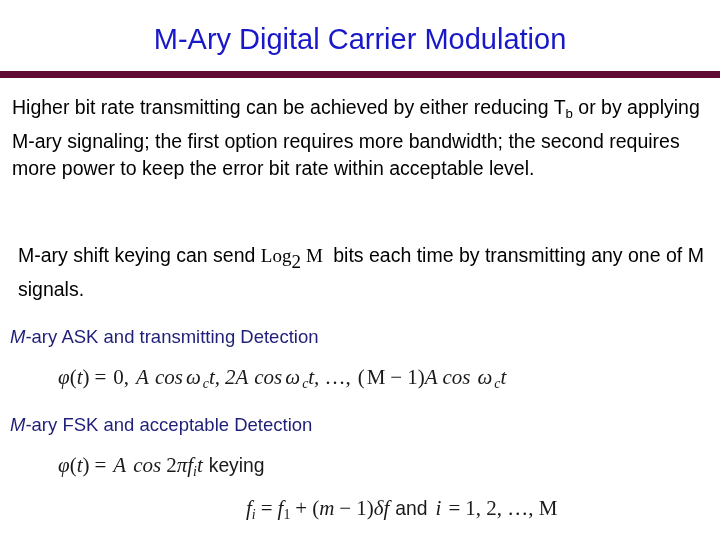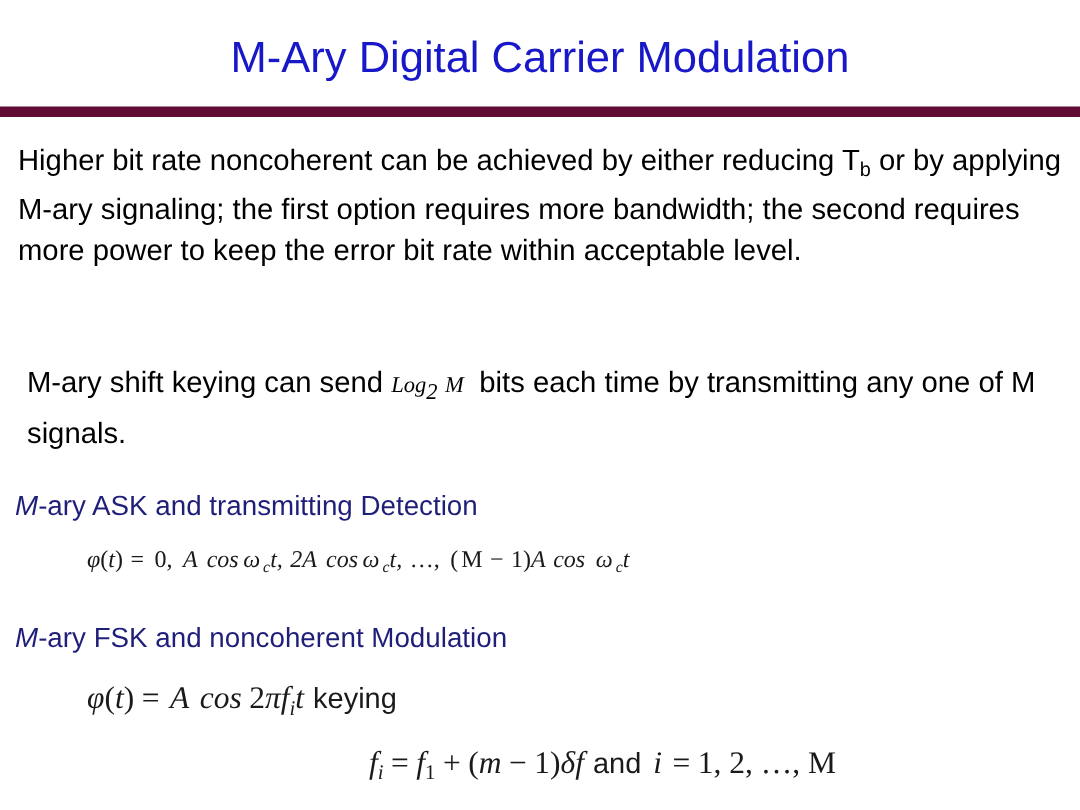--- a/index.html
+++ b/index.html
@@ -79,22 +79,21 @@
   }
 
   .sub {
     font-size: 0.68em;
     vertical-align: -0.32em;
     letter-spacing: 0;
   }
 
   .mathtext {
     font-family: "Liberation Serif", serif;
-    font-style: italic;
-    font-size: 15px;
+    font-size: 19px;
   }
 
   
   .section-head {
     position: absolute;
     left: 10px;
     color: #1f1f7a;
     font-family: "Liberation Sans", sans-serif;
     font-size: 18.5px;
     line-height: 22px;
@@ -109,21 +108,21 @@
   
   .equation {
     position: absolute;
     color: #1a1a1a;
     font-family: "Liberation Serif", serif;
     white-space: nowrap;
   }
   .eq-1 {
     left: 58px;
     top: 365px;
-    font-size: 16px;
+    font-size: 21px;
   }
   .eq-2 {
     left: 58px;
     top: 453px;
     font-size: 21px;
   }
   .eq-3 {
     left: 246px;
     top: 496px;
     font-size: 21px;
@@ -170,39 +169,39 @@
 
   <div class="title-area">
     <div class="slide-title">M-Ary Digital Carrier Modulation</div>
   </div>
 
   <div class="title-rule"></div>
 
   <div class="body-area">
 
     <div class="para para-1">
-      <span>Higher bit rate noncoherent can be achieved by either reducing </span><span>T</span><span class="sub">b</span><span> or by applying M-ary signaling; the first option requires more bandwidth; the second requires more power to keep the error bit rate within acceptable level.</span>
+      <span>Higher bit rate transmitting can be achieved by either reducing </span><span>T</span><span class="sub">b</span><span> or by applying M-ary signaling; the first option requires more bandwidth; the second requires more power to keep the error bit rate within acceptable level.</span>
     </div>
 
     <div class="para para-2">
       <span>M-ary shift keying can send </span><span class="mathtext">Log</span><span class="mathtext sub">2</span><span class="mathtext sp-wide">M</span><span> bits each time by transmitting any one of M signals.</span>
     </div>
 
   </div>
 
   <div class="section-head head-ask">
     <span class="it">M</span><span>-ary ASK and transmitting Detection</span>
   </div>
 
   <div class="equation eq-1">
     <span class="mi">φ</span><span class="mparen">(</span><span class="mi">t</span><span class="mparen">)</span><span class="mo sp-wide">=</span><span class="mn sp-thin">0,</span><span class="mi sp-wide">A</span><span class="mop">cos</span><span class="mi sp-thin">ω</span><span class="msub">c</span><span class="mi">t,</span><span class="mi sp-wide">2A</span><span class="mop">cos</span><span class="mi sp-thin">ω</span><span class="msub">c</span><span class="mi">t,</span><span class="mn sp-wide">…,</span><span class="mparen sp-thin">(</span><span class="mn">M</span><span class="mo sp-wide">−</span><span class="mn">1</span><span class="mparen">)</span><span class="mi">A</span><span class="mop sp-wide">cos</span><span class="mi sp-thin">ω</span><span class="msub">c</span><span class="mi">t</span>
   </div>
 
   <div class="section-head head-fsk">
-    <span class="it">M</span><span>-ary FSK and noncoherent Modulation</span>
+    <span class="it">M</span><span>-ary FSK and acceptable Detection</span>
   </div>
 
   <div class="equation eq-2">
     <span class="mi">φ</span><span class="mparen">(</span><span class="mi">t</span><span class="mparen">)</span><span class="mo sp-wide">=</span><span class="mi sp-thin">A</span><span class="mop sp-wide">cos</span><span class="mn">2</span><span class="mi">π</span><span class="mi">f</span><span class="msub">i</span><span class="mi">t</span><span class="upright-word">keying</span>
   </div>
 
   <div class="equation eq-3">
     <span class="mi">f</span><span class="msub">i</span><span class="mo sp-wide">=</span><span class="mi">f</span><span class="msub-n">1</span><span class="mo sp-wide">+</span><span class="mparen">(</span><span class="mi">m</span><span class="mo sp-wide">−</span><span class="mn">1</span><span class="mparen">)</span><span class="mi">δ</span><span class="mi">f</span><span class="upright-word">and</span><span class="mi sp-thin">i</span><span class="mo sp-wide">=</span><span class="mn">1, 2, …, M</span>
   </div>
 

